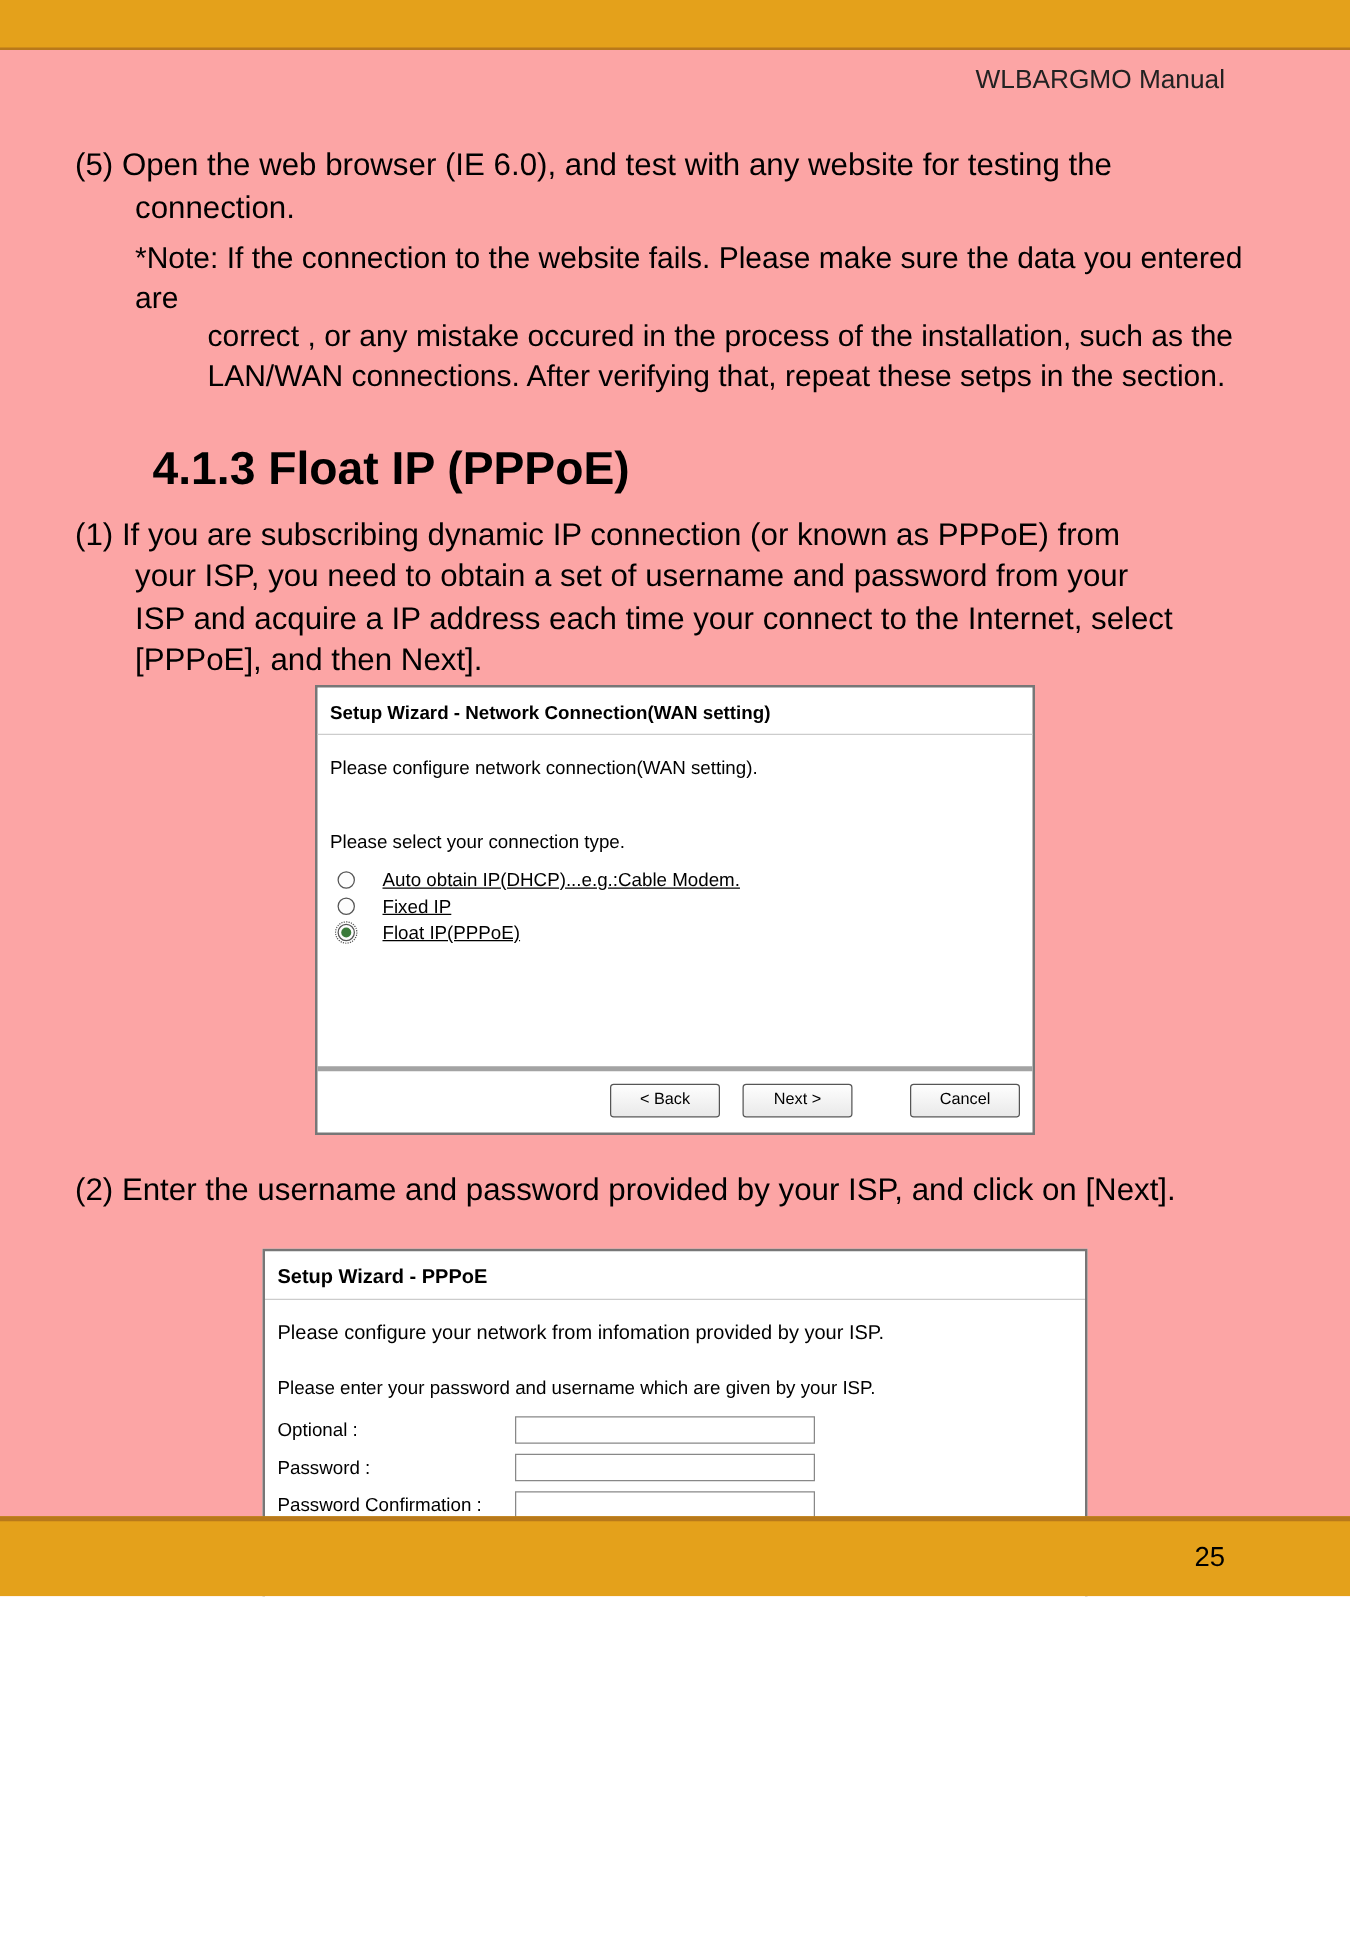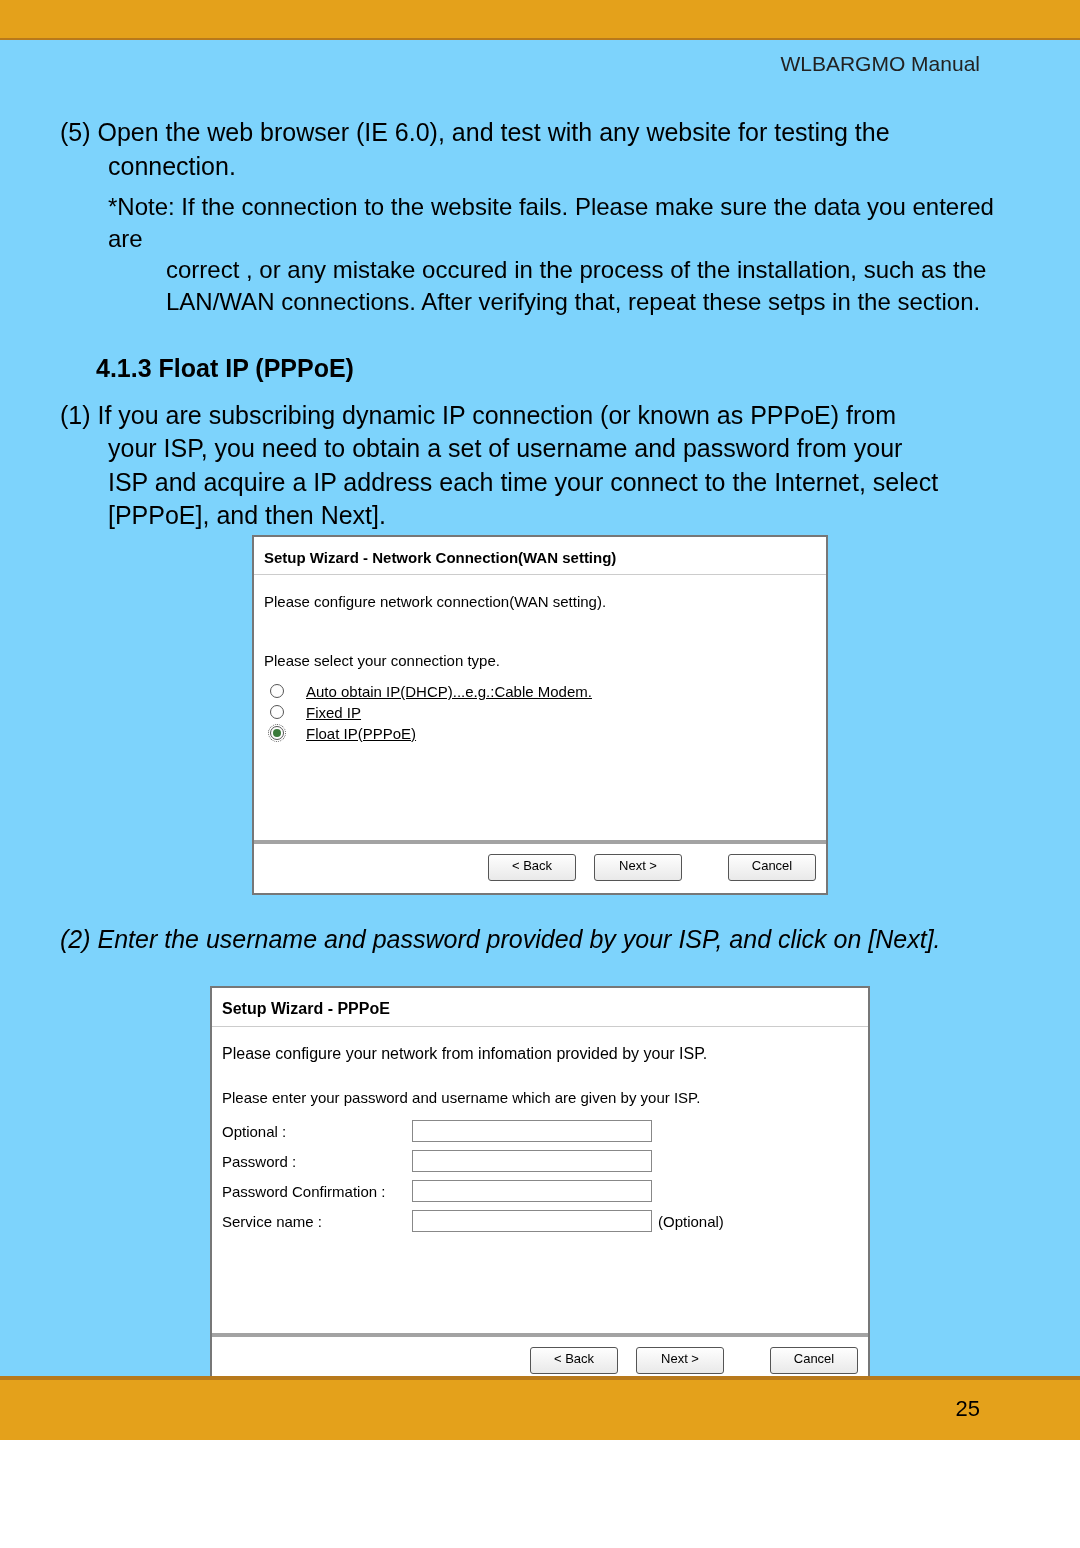--- a/index.html
+++ b/index.html
@@ -4,24 +4,24 @@
 <style>
   html, body {
     margin: 0;
     padding: 0;
     background: #fff;
     font-family: "Myriad Pro", "Segoe UI", Arial, sans-serif;
     color: #000;
   }
   .page {
     width: 1080px;
-    height: 1440px;
+    height: 1277px;
     position: relative;
     box-sizing: border-box;
-    background: #7dd3fc;
+    background: #fca5a5;
   }
   .top-bar {
     height: 38px;
     background: #e4a11b;
     border-bottom: 2px solid #b8791b;
   }
   .header-label {
     position: absolute;
     top: 52px;
     right: 100px;
@@ -37,23 +37,23 @@
   .indent2 {
     margin-left: 58px;
   }
   .note-block {
     margin-top: 8px;
     font-size: 24px;
     line-height: 1.32;
   }
   .section-head {
     font-weight: 700;
-    font-size: 25px;
+    font-size: 37px;
     margin-top: 36px;
-    margin-left: 36px;
+    margin-left: 62px;
     margin-bottom: 16px;
   }
 
   
   .wizard {
     width: 576px;
     margin: 8px auto 0 auto;
     border: 2px solid #777;
     background: #fff;
     font-family: Arial, sans-serif;
@@ -226,21 +226,21 @@
         </div>
       </div>
       <div class="wz-footer">
         <div class="btn">&lt; Back</div>
         <div class="btn">Next &gt;</div>
         <div class="spacer10"></div>
         <div class="btn">Cancel</div>
       </div>
     </div>
 
-    <div class="step-para" style="margin-top:28px;font-style:italic;">
+    <div class="step-para" style="margin-top:28px;">
       <div>(2) Enter the username and password provided by your ISP, and click on [Next].</div>
     </div>
 
     <div class="wizard" style="width:660px; margin-top:30px;">
       <div class="wz-title" style="font-size:16px;">Setup Wizard - PPPoE</div>
       <div class="wz-sub" style="font-size:16px;">Please configure your network from infomation provided by your ISP.</div>
       <div class="wz-body" style="min-height:230px; font-size:16px;">
         <div class="prompt2" style="margin-top:6px;">Please enter your password and username which are given by your ISP.</div>
         <div class="form-grid">
           <div class="lbl">Optional :</div>

